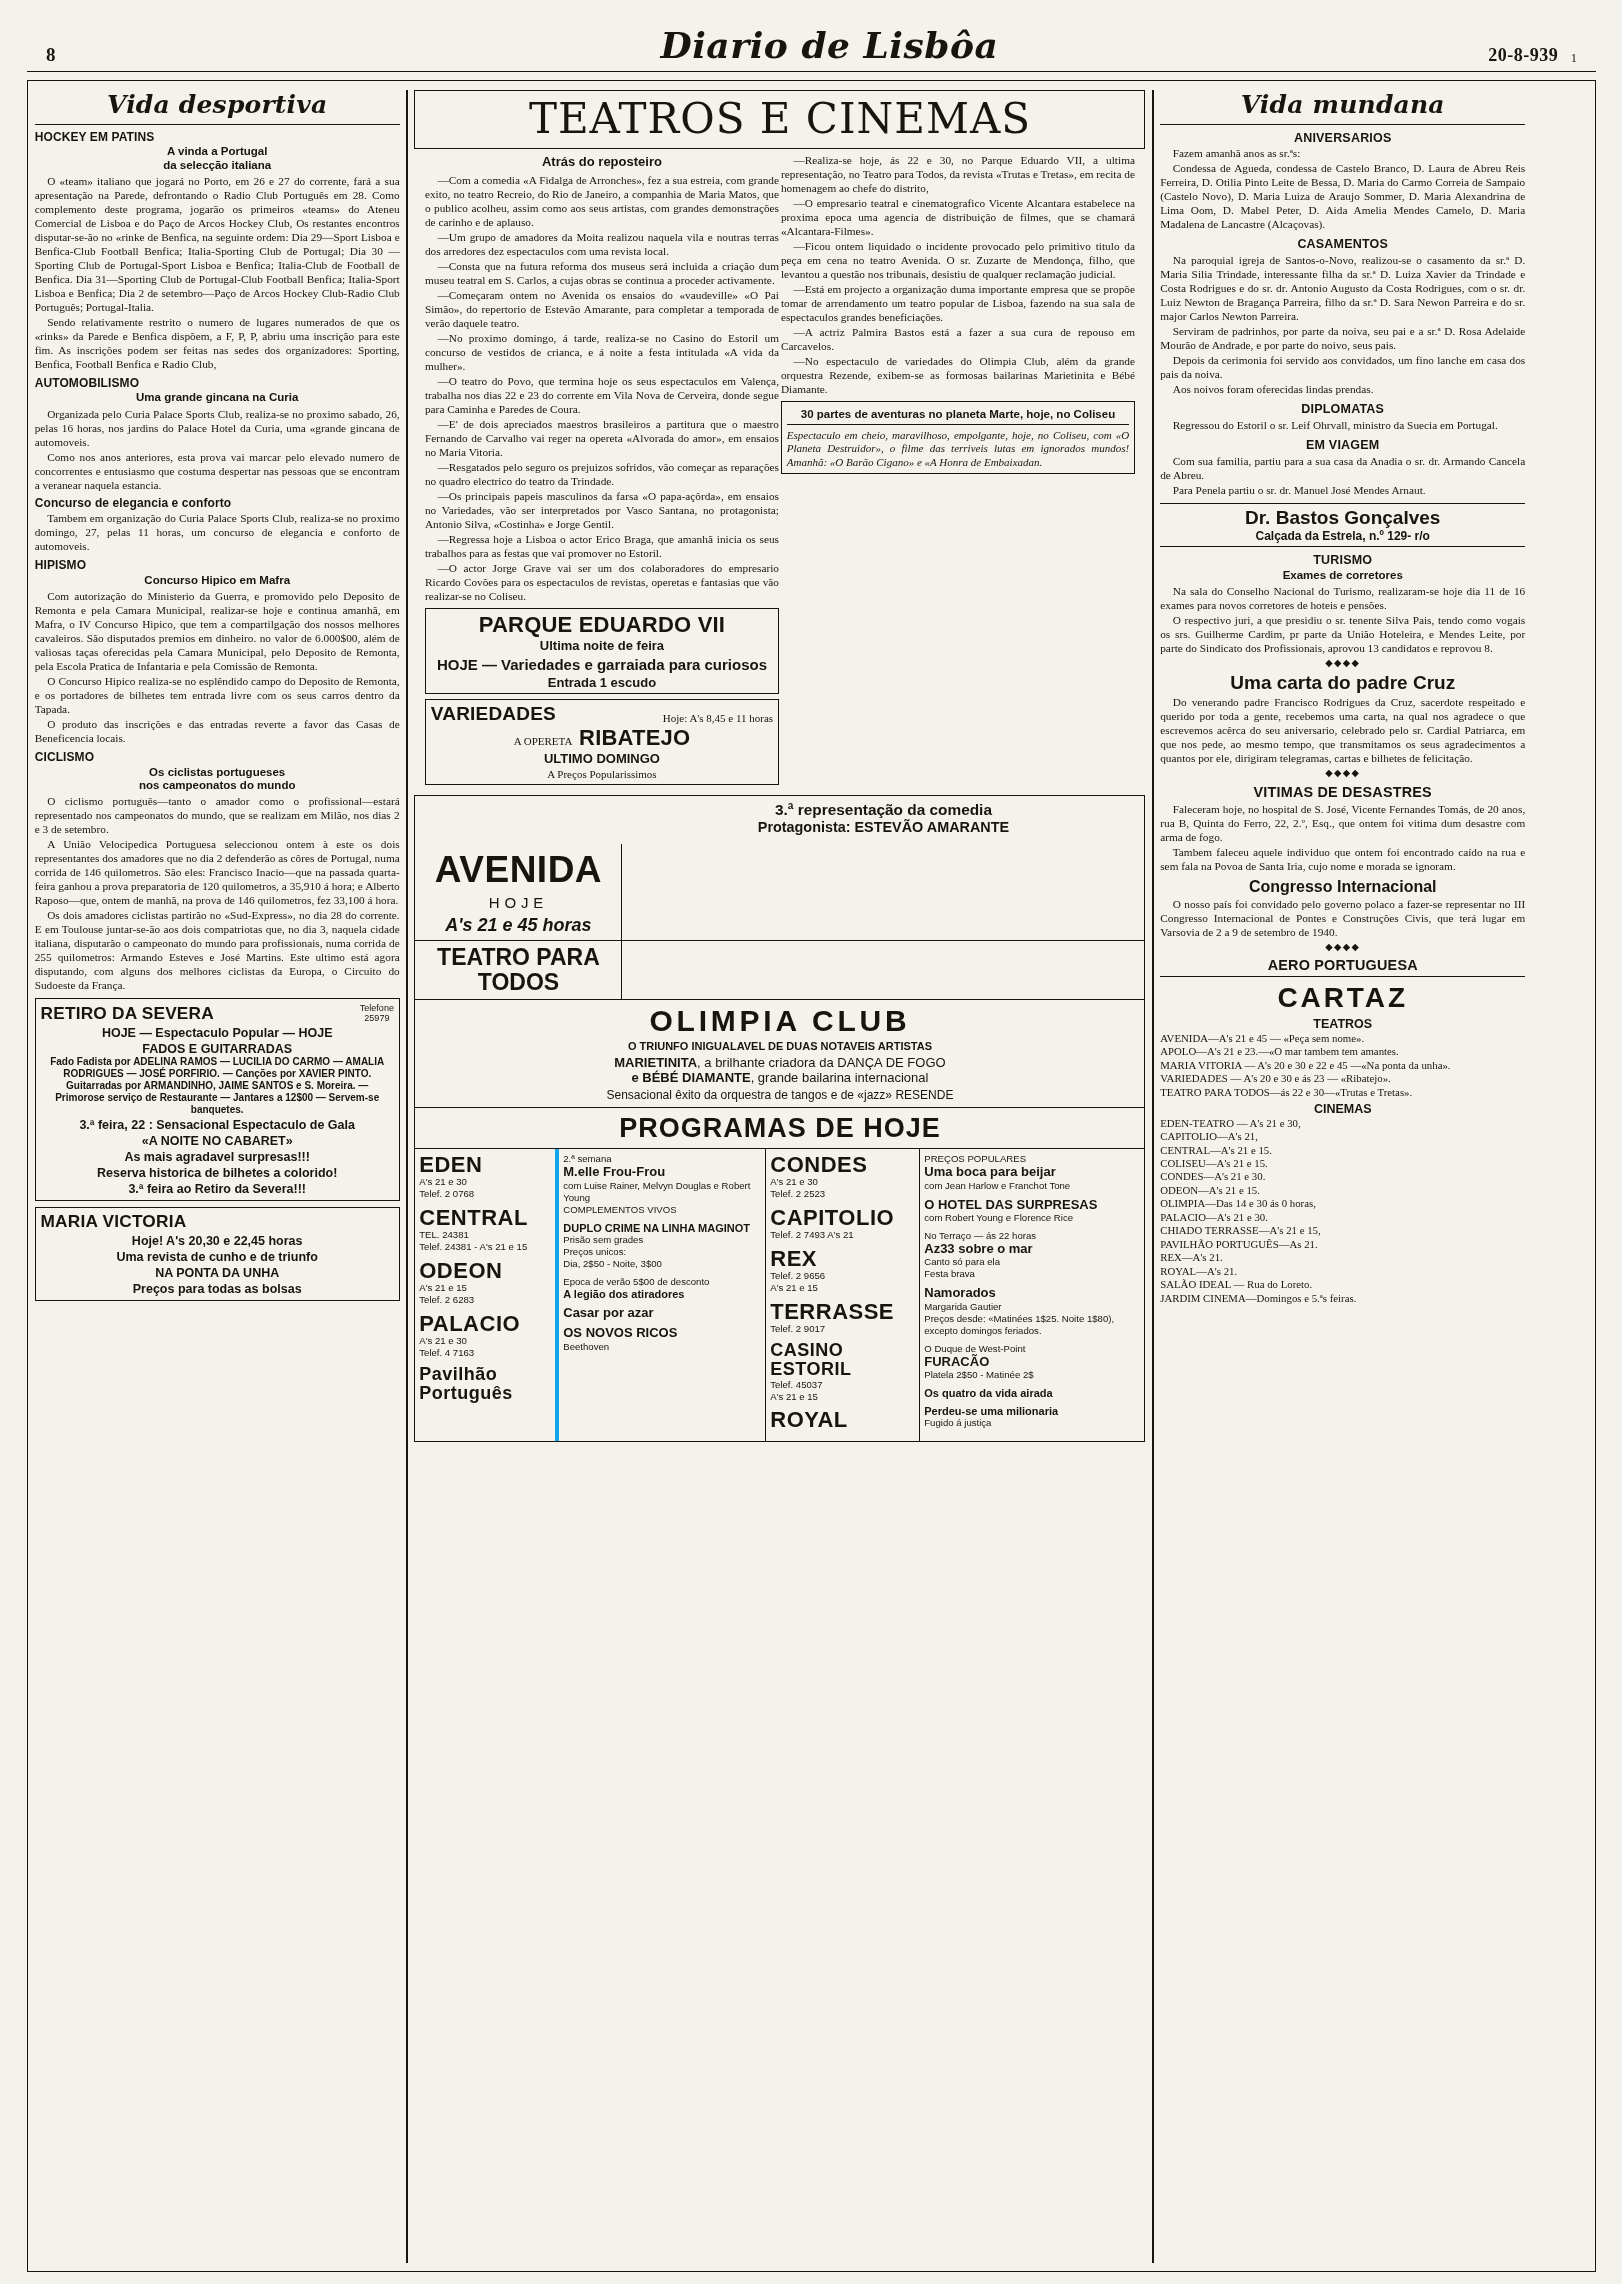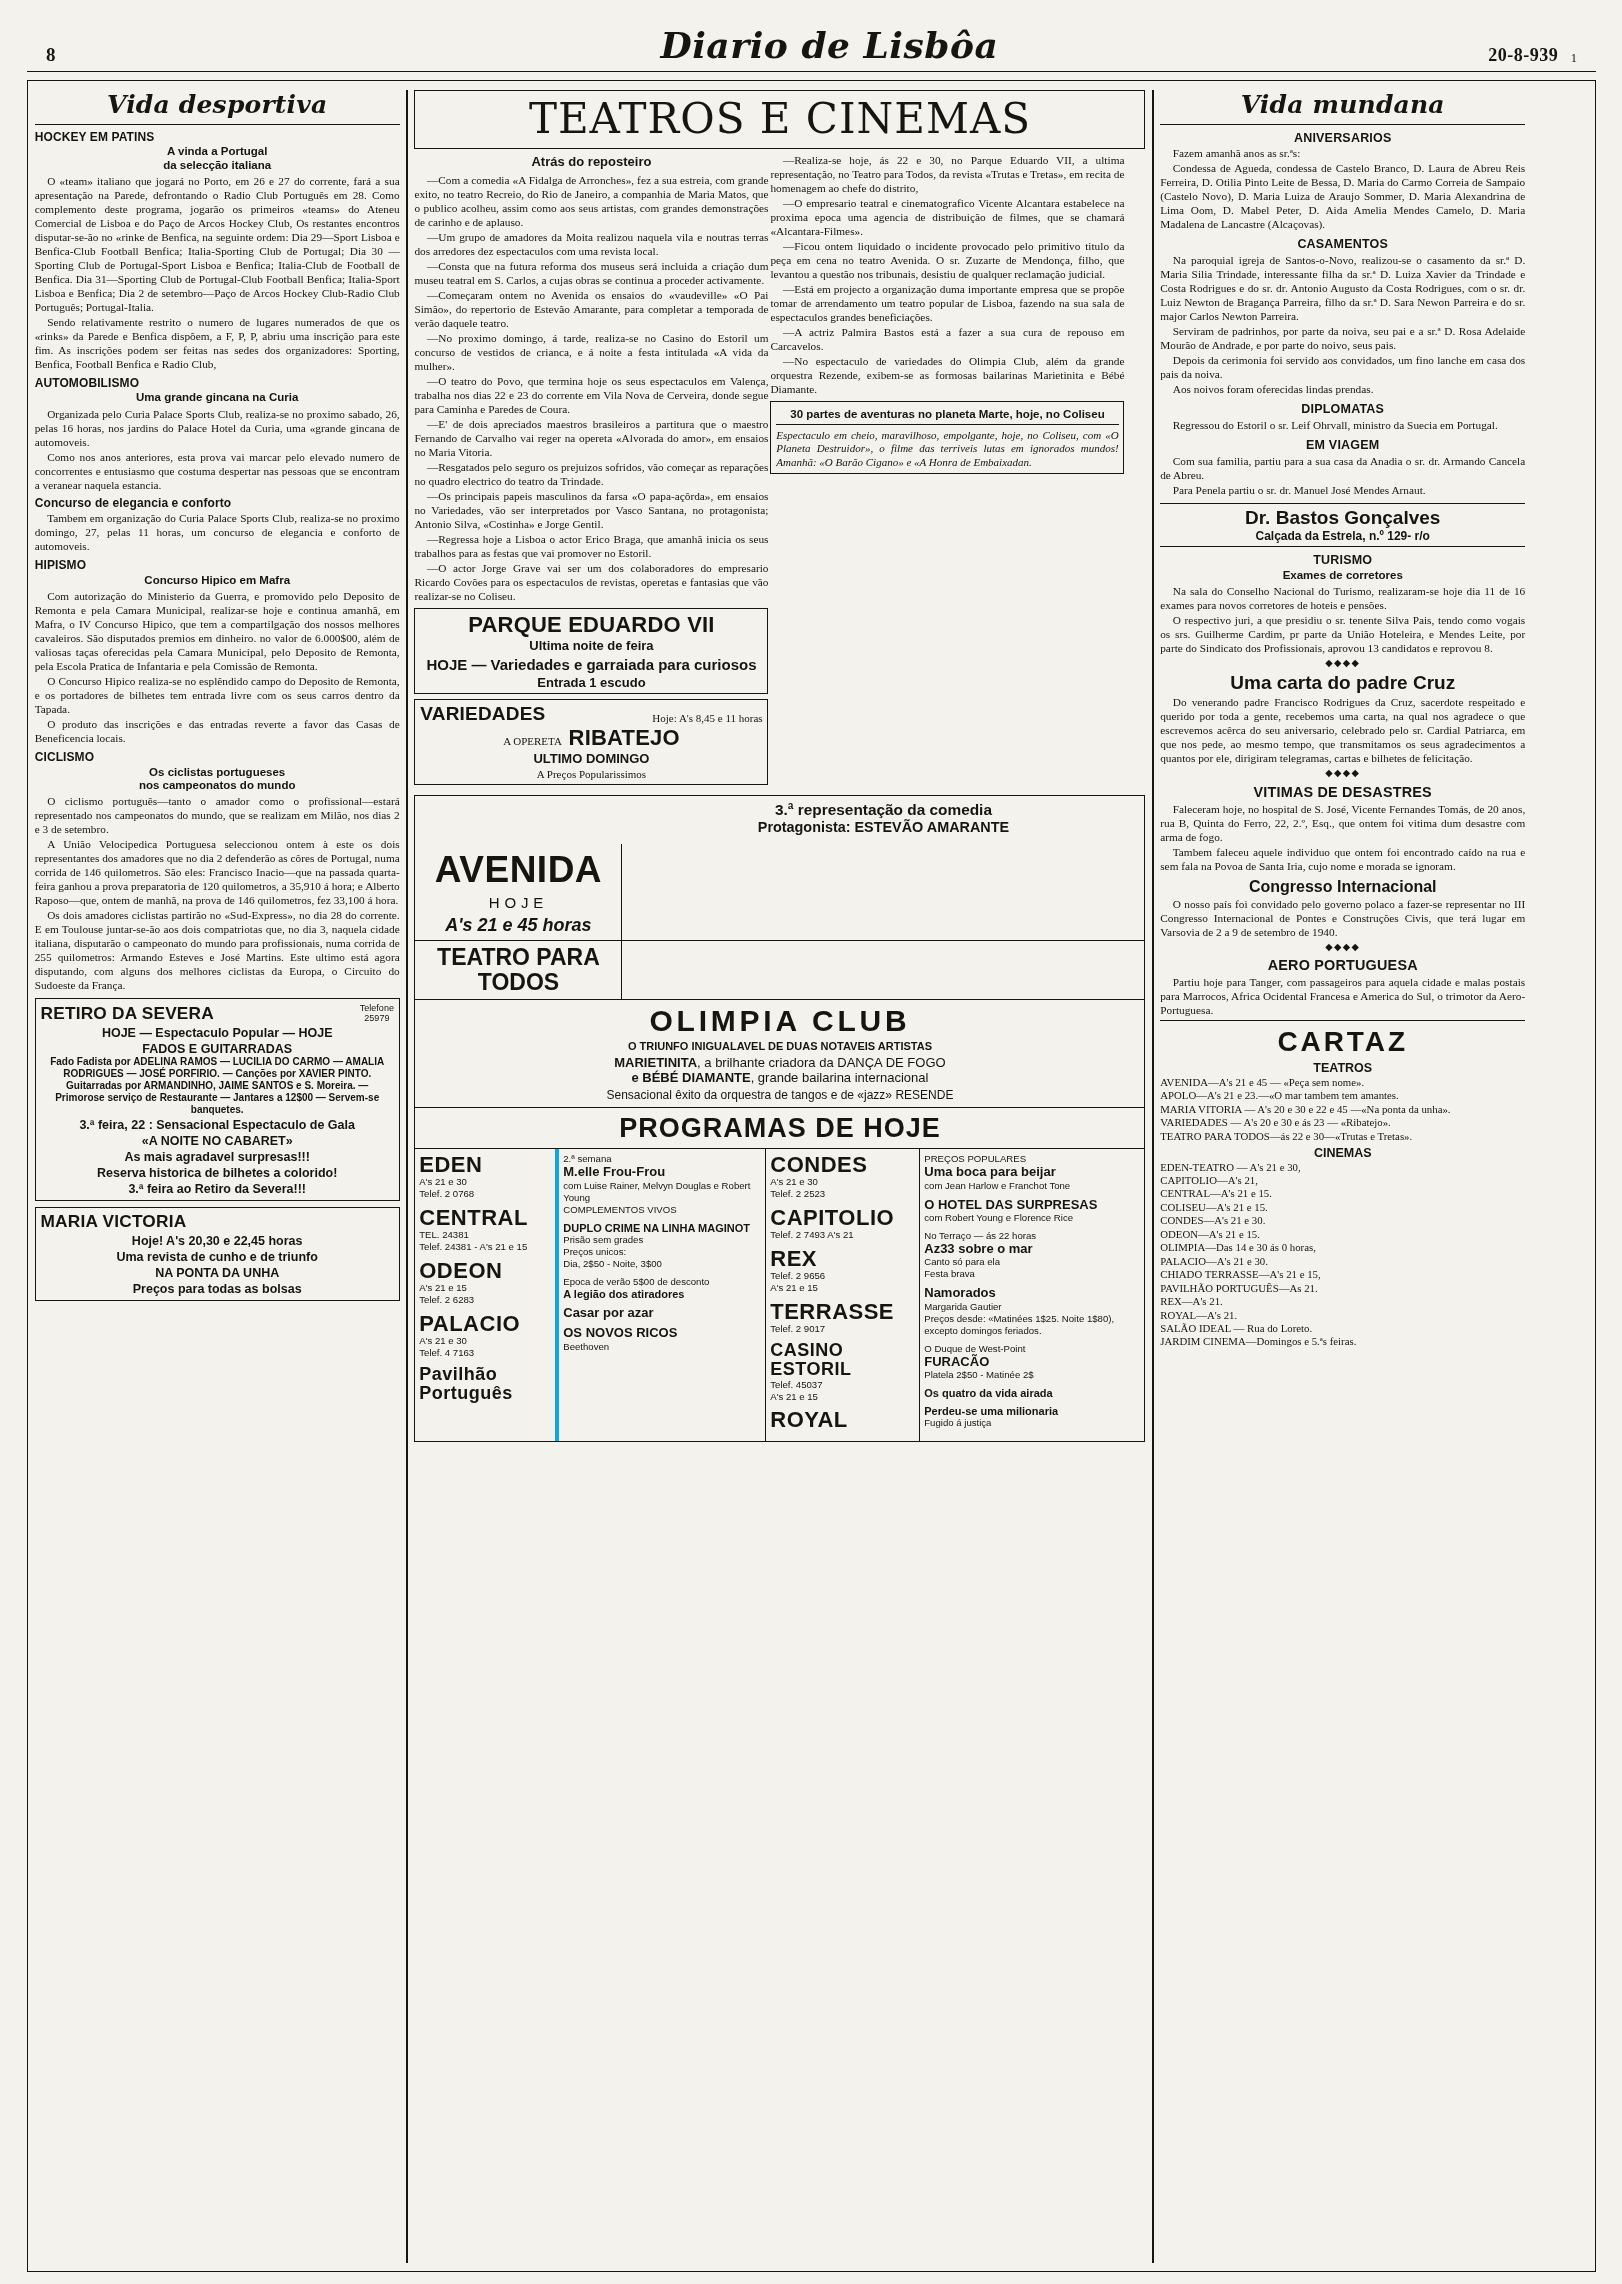--- a/index.html
+++ b/index.html
@@ -106,21 +106,21 @@
     padding: 2.9px 0 4.8px;
     margin-bottom: 4.8px;
   }
   .tc-banner h1 {
     margin: 0;
     font-family: "DejaVu Serif", serif;
     font-size: 42px;
     font-weight: normal;
     letter-spacing: 1px;
   }
-  .mid-cols { display: flex; gap: 2px; }
+  .mid-cols { display: flex; gap: 2px; justify-content: center; }
   .mid-col { width: 354px; }
   .midhead {
     font-family: "Liberation Sans", sans-serif;
     font-weight: bold;
     font-size: 13px;
     text-align: center;
     margin: 1px 0 3.8px;
   }
 
   
@@ -544,23 +544,20 @@
         <div class="r-bighead" style="font-size:16px">Congresso Internacional</div>
         <div id="congresso-body">
             <p class="body">O nosso país foi convidado pelo governo polaco a fazer-se representar no III Congresso Internacional de Pontes e Construções Civis, que terá lugar em Varsovia de 2 a 9 de setembro de 1940.</p>
           </div>
       </div>
 
       <div class="dots">◆◆◆◆</div>
 
       <div>
         <div class="r-head" style="font-size:14.4px">AERO PORTUGUESA</div>
-        <div id="aero-body">
-            <p class="body">Partiu hoje para Tanger, com passageiros para aquela cidade e malas postais para Marrocos, Africa Ocidental Francesa e America do Sul, o trimotor da Aero-Portuguesa.</p>
-          </div>
       </div>
 
       <div class="rule"></div>
       <div>
         <div class="cartaz-title">CARTAZ</div>
         <div class="cartaz-sec">TEATROS</div>
         <div id="cartaz-teatros">
             <div class="cartaz-item">AVENIDA—A's 21 e 45 — «Peça sem nome».</div>
             <div class="cartaz-item">APOLO—A's 21 e 23.—«O mar tambem tem amantes.</div>
             <div class="cartaz-item">MARIA VITORIA — A's 20 e 30 e 22 e 45 —«Na ponta da unha».</div>

